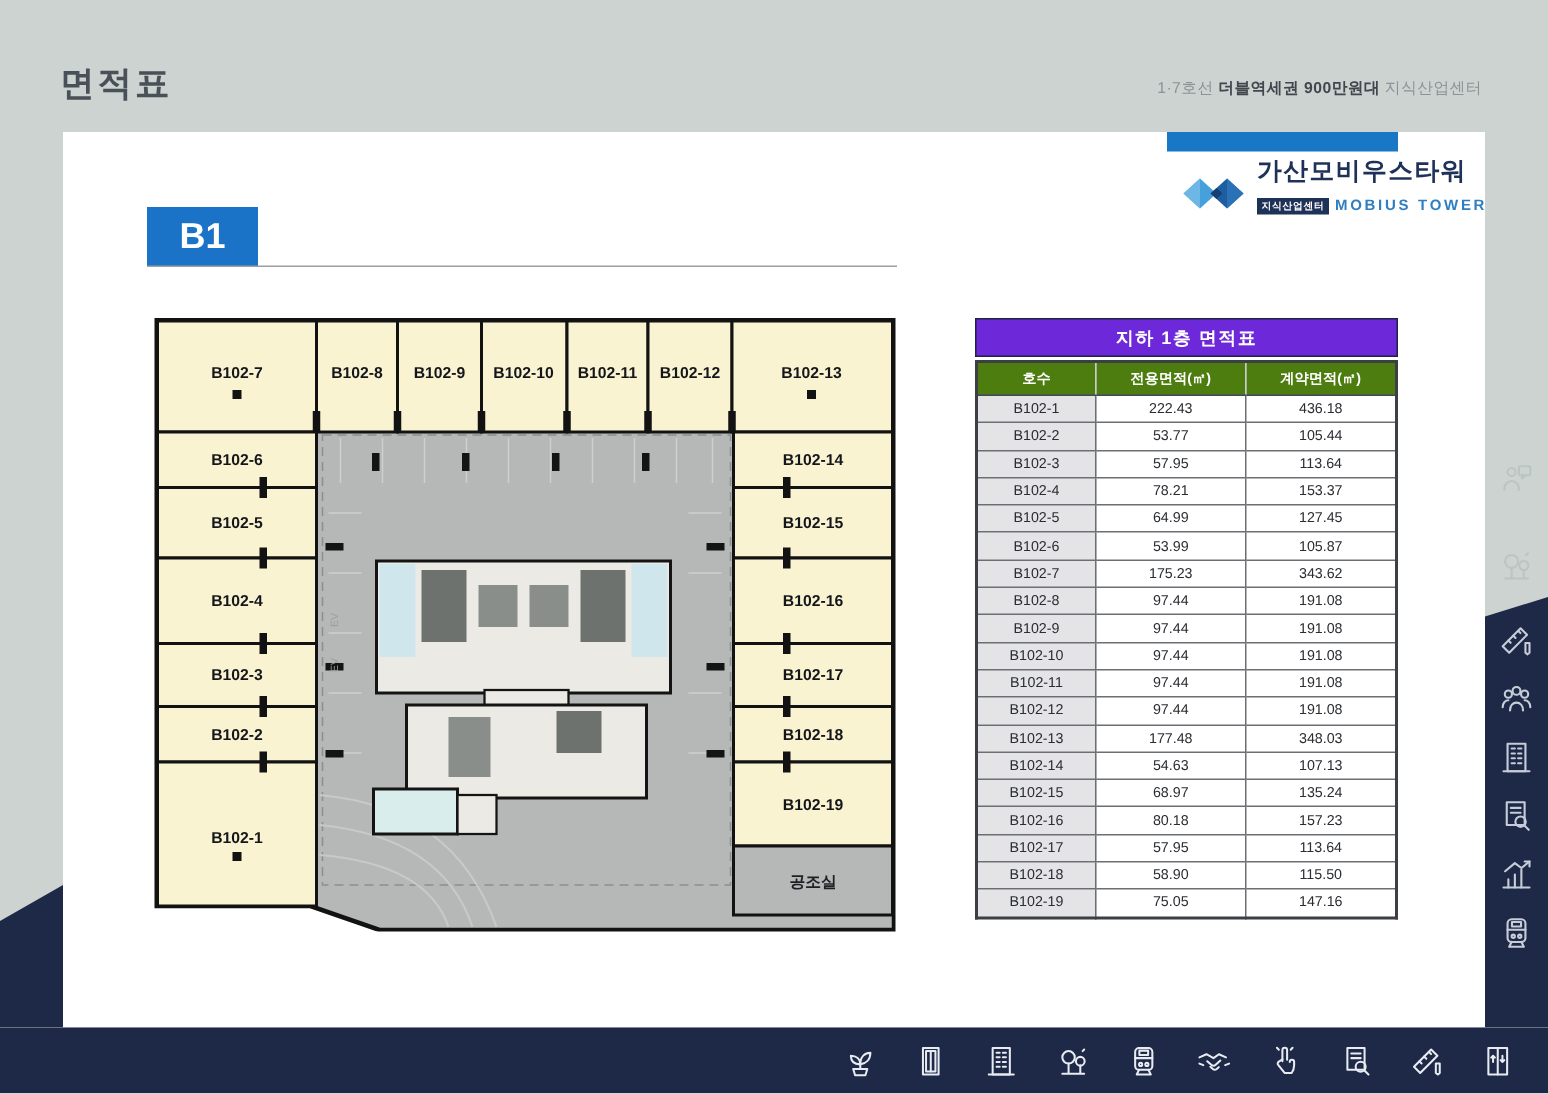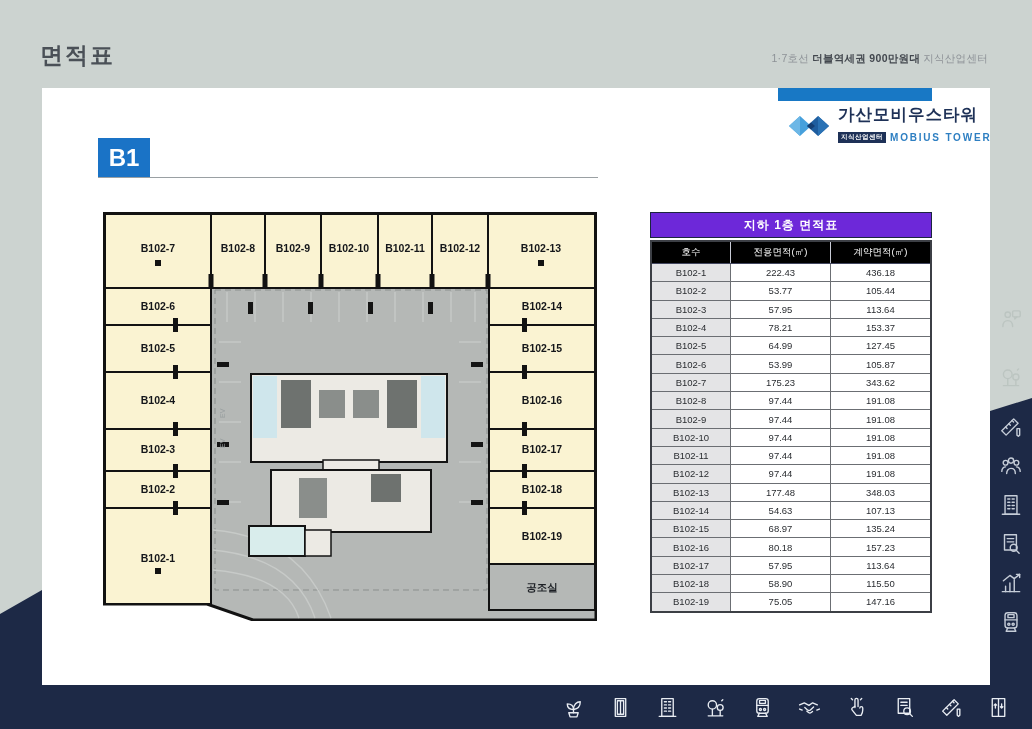--- a/index.html
+++ b/index.html
@@ -9,44 +9,44 @@
   
   .page-title{position:absolute;left:40px;top:40px;font-size:23px;font-weight:bold;color:#4a5057;letter-spacing:2px;}
   .page-subtitle{position:absolute;right:44px;top:52px;font-size:10.5px;color:#8d9297;letter-spacing:0.3px;}
   .page-subtitle .sub-em{color:#42474e;font-weight:bold;margin:0 3px;}
 
   
   .card{position:absolute;left:42px;top:88px;width:948px;height:597px;background:#ffffff;}
 
   
   .accent-bar{position:absolute;left:778px;top:88px;width:154px;height:13px;background:#1878c5;}
-  .logo{position:absolute;left:786px;top:106px;display:flex;align-items:center;}
+  .logo{position:absolute;left:786px;top:106px;display:flex;align-items:flex-end;}
   .logo-mark{width:46px;height:28px;margin-top:2px;}
   .logo-text{margin-left:6px;}
   .logo-ko{font-size:16.5px;font-weight:bold;color:#1e3157;letter-spacing:1px;line-height:1.05;}
   .logo-row2{display:flex;align-items:center;margin-top:9px;}
   .logo-badge{background:#1e3157;color:#fff;font-size:6.5px;font-weight:bold;padding:1px 3px;letter-spacing:0.5px;}
   .logo-en{color:#2e7fc2;font-weight:bold;font-size:10px;letter-spacing:1.8px;margin-left:4px;}
 
   
-  .b1-box{position:absolute;left:98px;top:138px;width:52px;height:40px;background:#1a73c6;color:#fff;font-size:24px;font-weight:bold;display:flex;align-items:center;justify-content:center;}
+  .b1-box{position:absolute;left:98px;top:138px;width:74px;height:40px;background:#1a73c6;color:#fff;font-size:24px;font-weight:bold;display:flex;align-items:center;justify-content:center;}
   .b1-line{position:absolute;left:98px;top:177px;width:500px;height:1px;background:#9aa0a3;}
 
   
   .plan{position:absolute;left:103px;top:212px;width:494px;height:409px;}
   .plan svg{display:block;}
   .unit-label{font-size:10.5px;font-weight:bold;fill:#14161a;}
   .room-label{font-size:10.5px;font-weight:bold;fill:#1c1f24;}
   .ev-text{font-size:7px;fill:#999fa0;}
 
   
   .areatable{position:absolute;left:650px;top:212px;width:282px;}
   .tbl-title{height:24px;background:#6d28d9;color:#fff;font-size:12px;font-weight:bold;display:flex;align-items:center;justify-content:center;border:1px solid #1b2540;letter-spacing:1px;}
   table.area{border-collapse:collapse;width:282px;margin-top:2px;table-layout:fixed;}
-  table.area th{background:#000000;color:#fff;font-size:9.5px;font-weight:normal;height:19px;border:1px solid #c8cbd6;border-top:1px solid #434760;border-bottom:1px solid #434760;}
+  table.area th{background:#4d7c0f;color:#fff;font-size:9.5px;font-weight:bold;height:19px;border:1px solid #c8cbd6;border-top:1px solid #434760;border-bottom:1px solid #434760;}
   table.area td{font-size:9.5px;color:#2a2d31;text-align:center;height:17.3px;border:1px solid #6b6e73;padding:0;}
   table.area td:first-child{background:#e4e4e6;width:88px;}
   table.area td:nth-child(2),table.area th:nth-child(2){width:97px;}
   table.area td:nth-child(3),table.area th:nth-child(3){width:97px;}
   table.area{border:2px solid #3c3f45;}
 
   
   .disclaimer{position:absolute;left:60px;top:653px;width:764px;text-align:center;font-size:7.5px;color:#a9abad;letter-spacing:-0.2px;}
 
   

